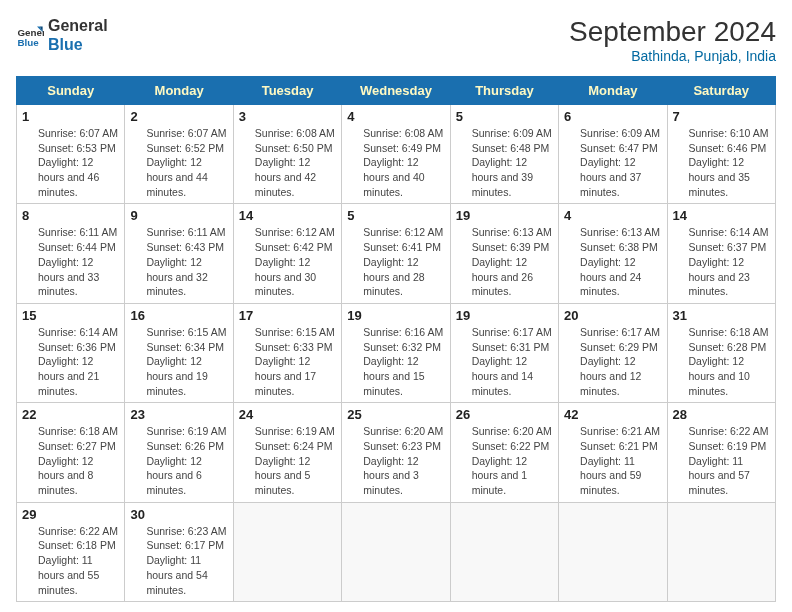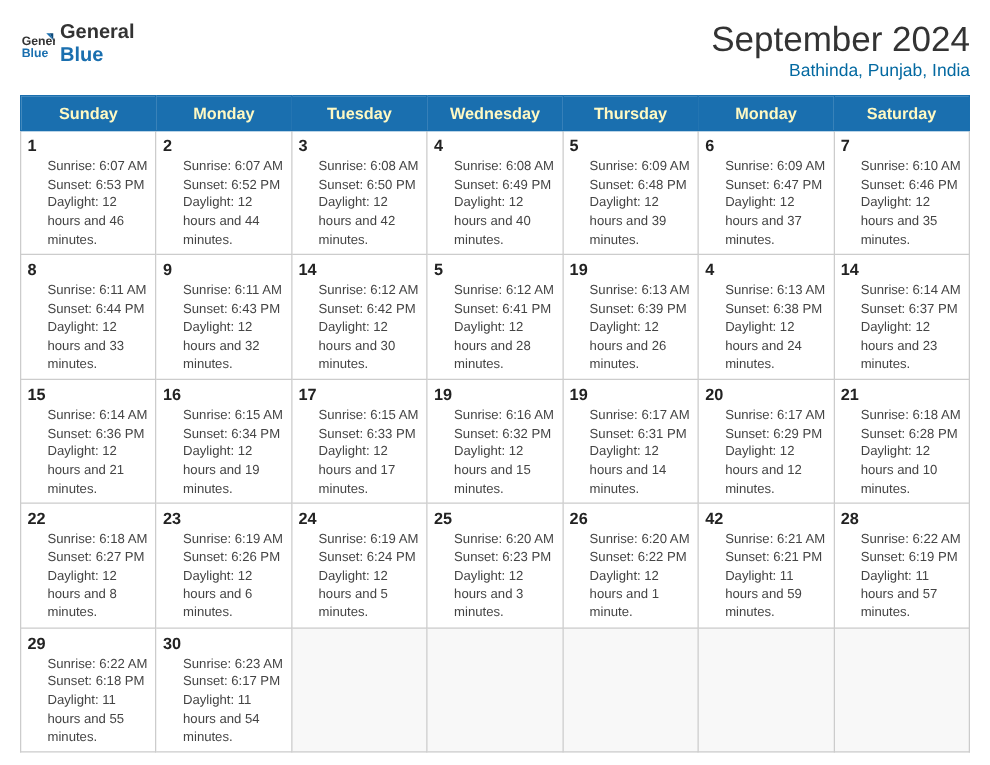--- a/index.html
+++ b/index.html
@@ -193,21 +193,21 @@
         </td>
         <td>
           <span class="day-num">19</span>
           <div class="day-info">Sunrise: 6:17 AM<br>Sunset: 6:31 PM<br>Daylight: 12 hours and 14 minutes.</div>
         </td>
         <td>
           <span class="day-num">20</span>
           <div class="day-info">Sunrise: 6:17 AM<br>Sunset: 6:29 PM<br>Daylight: 12 hours and 12 minutes.</div>
         </td>
         <td>
-          <span class="day-num">21</span>
+          <span class="day-num">31</span>
           <div class="day-info">Sunrise: 6:18 AM<br>Sunset: 6:28 PM<br>Daylight: 12 hours and 10 minutes.</div>
         </td>
       </tr>
       <tr>
         <td>
           <span class="day-num">22</span>
           <div class="day-info">Sunrise: 6:18 AM<br>Sunset: 6:27 PM<br>Daylight: 12 hours and 8 minutes.</div>
         </td>
         <td>
           <span class="day-num">23</span>

